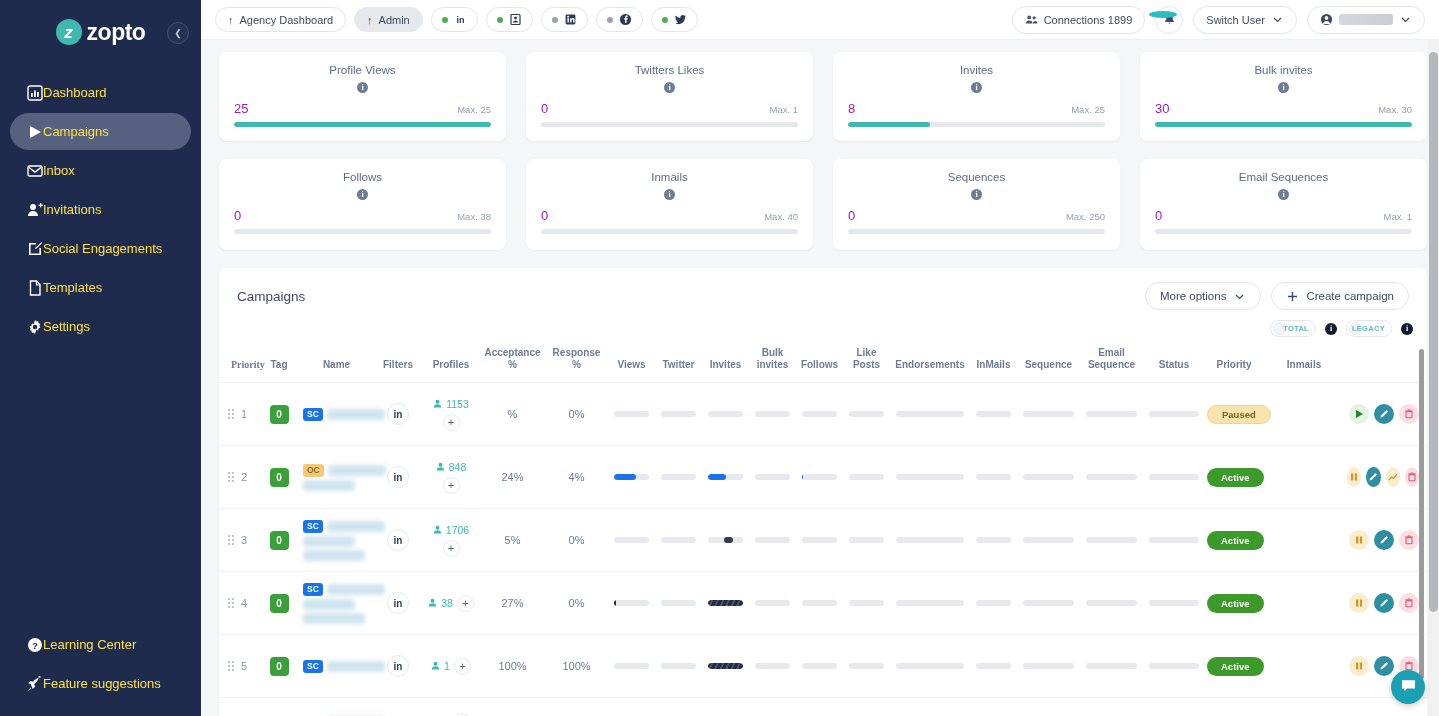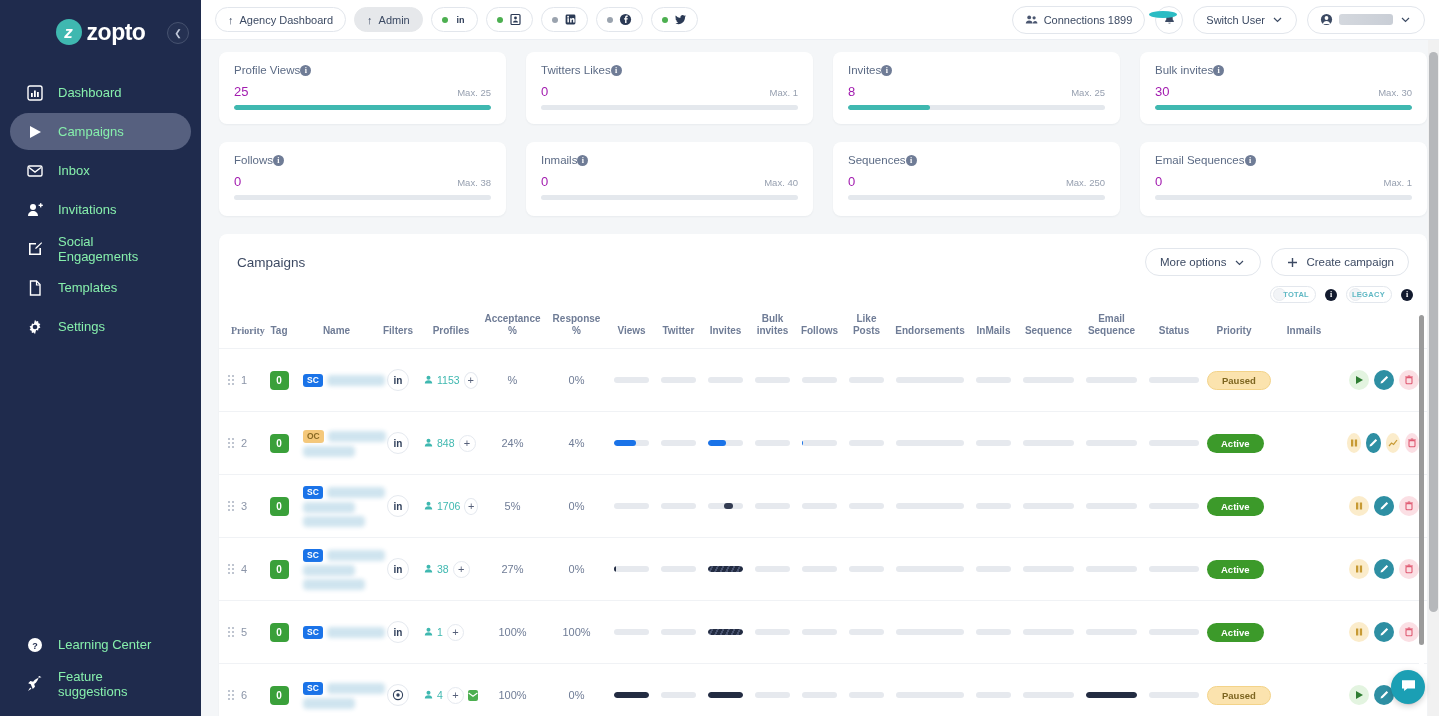--- a/index.html
+++ b/index.html
@@ -12,22 +12,22 @@
   .brand{height:64px;display:flex;align-items:center;justify-content:center;position:relative;}
   .brand-logo{display:flex;align-items:center;gap:5px;}
   .brand-mark{width:26px;height:26px;border-radius:50%;background:#3fb8b0;position:relative;
               display:flex;align-items:center;justify-content:center;}
   .brand-mark span{color:#fff;font-weight:bold;font-size:17px;font-style:italic;line-height:1;}
   .brand-text{font-size:23px;font-weight:bold;letter-spacing:-.5px;color:#fff;}
   .collapse-btn{position:absolute;right:12px;top:22px;width:22px;height:22px;border-radius:50%;
                border:1px solid #46526f;display:flex;align-items:center;justify-content:center;
                font-size:9px;color:#c2cadb;cursor:pointer;background:#253152;}
   .nav{margin-top:10px;display:flex;flex-direction:column;gap:2px;}
-  .nav-item{display:flex;align-items:center;gap:15px;height:37px;margin:0 10px;padding:0 16px;
-            border-radius:19px;cursor:pointer;color:#86efac;font-size:13px;}
+  .nav-item{display:flex;align-items:center;height:37px;margin:0 10px;padding:0 16px;
+            border-radius:19px;cursor:pointer;color:#fde047;font-size:13px;}
   .nav-item.active{background:#56607f;}
   .nav-ico{width:17px;height:17px;flex:0 0 17px;display:flex;align-items:center;justify-content:center;}
   .nav-ico svg{width:16px;height:16px;fill:#ffffff;}
   .nav-spacer{flex:1;}
   .nav-bottom{margin-bottom:14px;display:flex;flex-direction:column;gap:2px;}
 
   
   #topbar{position:absolute;left:201px;top:0;width:1238px;height:40px;background:#fff;
           display:flex;align-items:center;padding:0 14px;gap:8px;border-bottom:1px solid #eceff3;}
   .pill{height:25px;border:1px solid #e2e6ec;border-radius:13px;display:flex;align-items:center;
@@ -46,21 +46,21 @@
           filter:blur(.6px);}
   .ic{width:13px;height:13px;display:inline-block;vertical-align:middle;}
   .ic svg{width:13px;height:13px;display:block;}
 
   
   #main{position:absolute;left:201px;top:40px;width:1238px;height:676px;overflow:hidden;background:#f4f6f8;}
   #mainInner{width:1238px;padding:12px 12px 0 18px;}
 
   .cards{display:grid;grid-template-columns:repeat(4,1fr);gap:20px;}
   .card{background:#fff;border-radius:8px;padding:12px 15px 14px;box-shadow:0 1px 2px rgba(20,30,60,.05);}
-  .card-row{display:flex;align-items:center;}
+  .card-row{display:flex;align-items:center;gap:6px;flex-direction:column;}
   .card-title{font-size:11.5px;color:#5c6b85;}
   .info{width:11px;height:11px;border-radius:50%;background:#6f7c96;color:#fff;font-size:8px;
         display:flex;align-items:center;justify-content:center;font-weight:bold;font-family:"Liberation Serif",serif;cursor:pointer;}
   .card-vals{display:flex;justify-content:space-between;align-items:baseline;margin-top:8px;}
   .card-val{font-size:13px;color:#a21caf;}
   .card-max{font-size:9.5px;color:#97a0b0;}
   .bar-bg{height:5px;border-radius:3px;background:#e4e8ed;margin-top:6px;overflow:hidden;}
   .bar-fill{height:5px;border-radius:3px;background:#3fb8b0;}
   .cards.row2{margin-top:18px;}
   .cards.row2 .card{padding-bottom:16px;}
@@ -101,21 +101,21 @@
   .namewrap{display:flex;flex-direction:column;gap:3px;align-items:flex-start;padding-left:2px;}
   .chip{height:13px;border-radius:3px;padding:0 4px;font-size:8.5px;color:#fff;font-weight:bold;
         display:inline-flex;align-items:center;line-height:1;}
   .chip.sc{background:#1a73e8;}
   .chip.oc{background:#f5c87a;color:#8a6a24;}
   .nmline{height:11px;border-radius:4px;background:#cfe4ef;filter:blur(2.2px);}
   .nmrow{display:flex;align-items:center;gap:4px;}
   .circ{width:22px;height:22px;border-radius:50%;border:1px solid #e5e9ef;display:flex;
         align-items:center;justify-content:center;margin:0 auto;background:#fff;cursor:pointer;}
   .in-txt{font-size:10px;font-weight:bold;color:#31415c;}
-  .prof{display:flex;flex-direction:row;align-items:center;gap:4px;}
+  .prof{display:flex;flex-direction:column;align-items:center;gap:4px;}
   .profline{display:flex;align-items:center;gap:4px;justify-content:center;}
   .profnum{color:#3fb8b0;font-size:10.5px;}
   .plus{width:17px;height:17px;border-radius:50%;border:1px solid #e5e9ef;background:#fff;
         display:flex;align-items:center;justify-content:center;font-size:11px;color:#5a6denter;color:#57617a;cursor:pointer;line-height:1;}
   .mailchip{width:15px;height:11px;border-radius:2px;background:#4caf50;display:flex;align-items:center;justify-content:center;}
   .mbar{height:6px;border-radius:3px;background:#e6e9ee;position:relative;overflow:hidden;margin:0 4px;}
   .mbar .fl{position:absolute;left:0;top:0;height:6px;border-radius:3px;}
   .badge{display:inline-flex;align-items:center;justify-content:center;height:19px;border-radius:10px;
          font-size:9.5px;font-weight:bold;padding:0 14px;}
   .badge.paused{background:#fbe3ae;color:#7d6520;border:1px solid #f3d389;}

